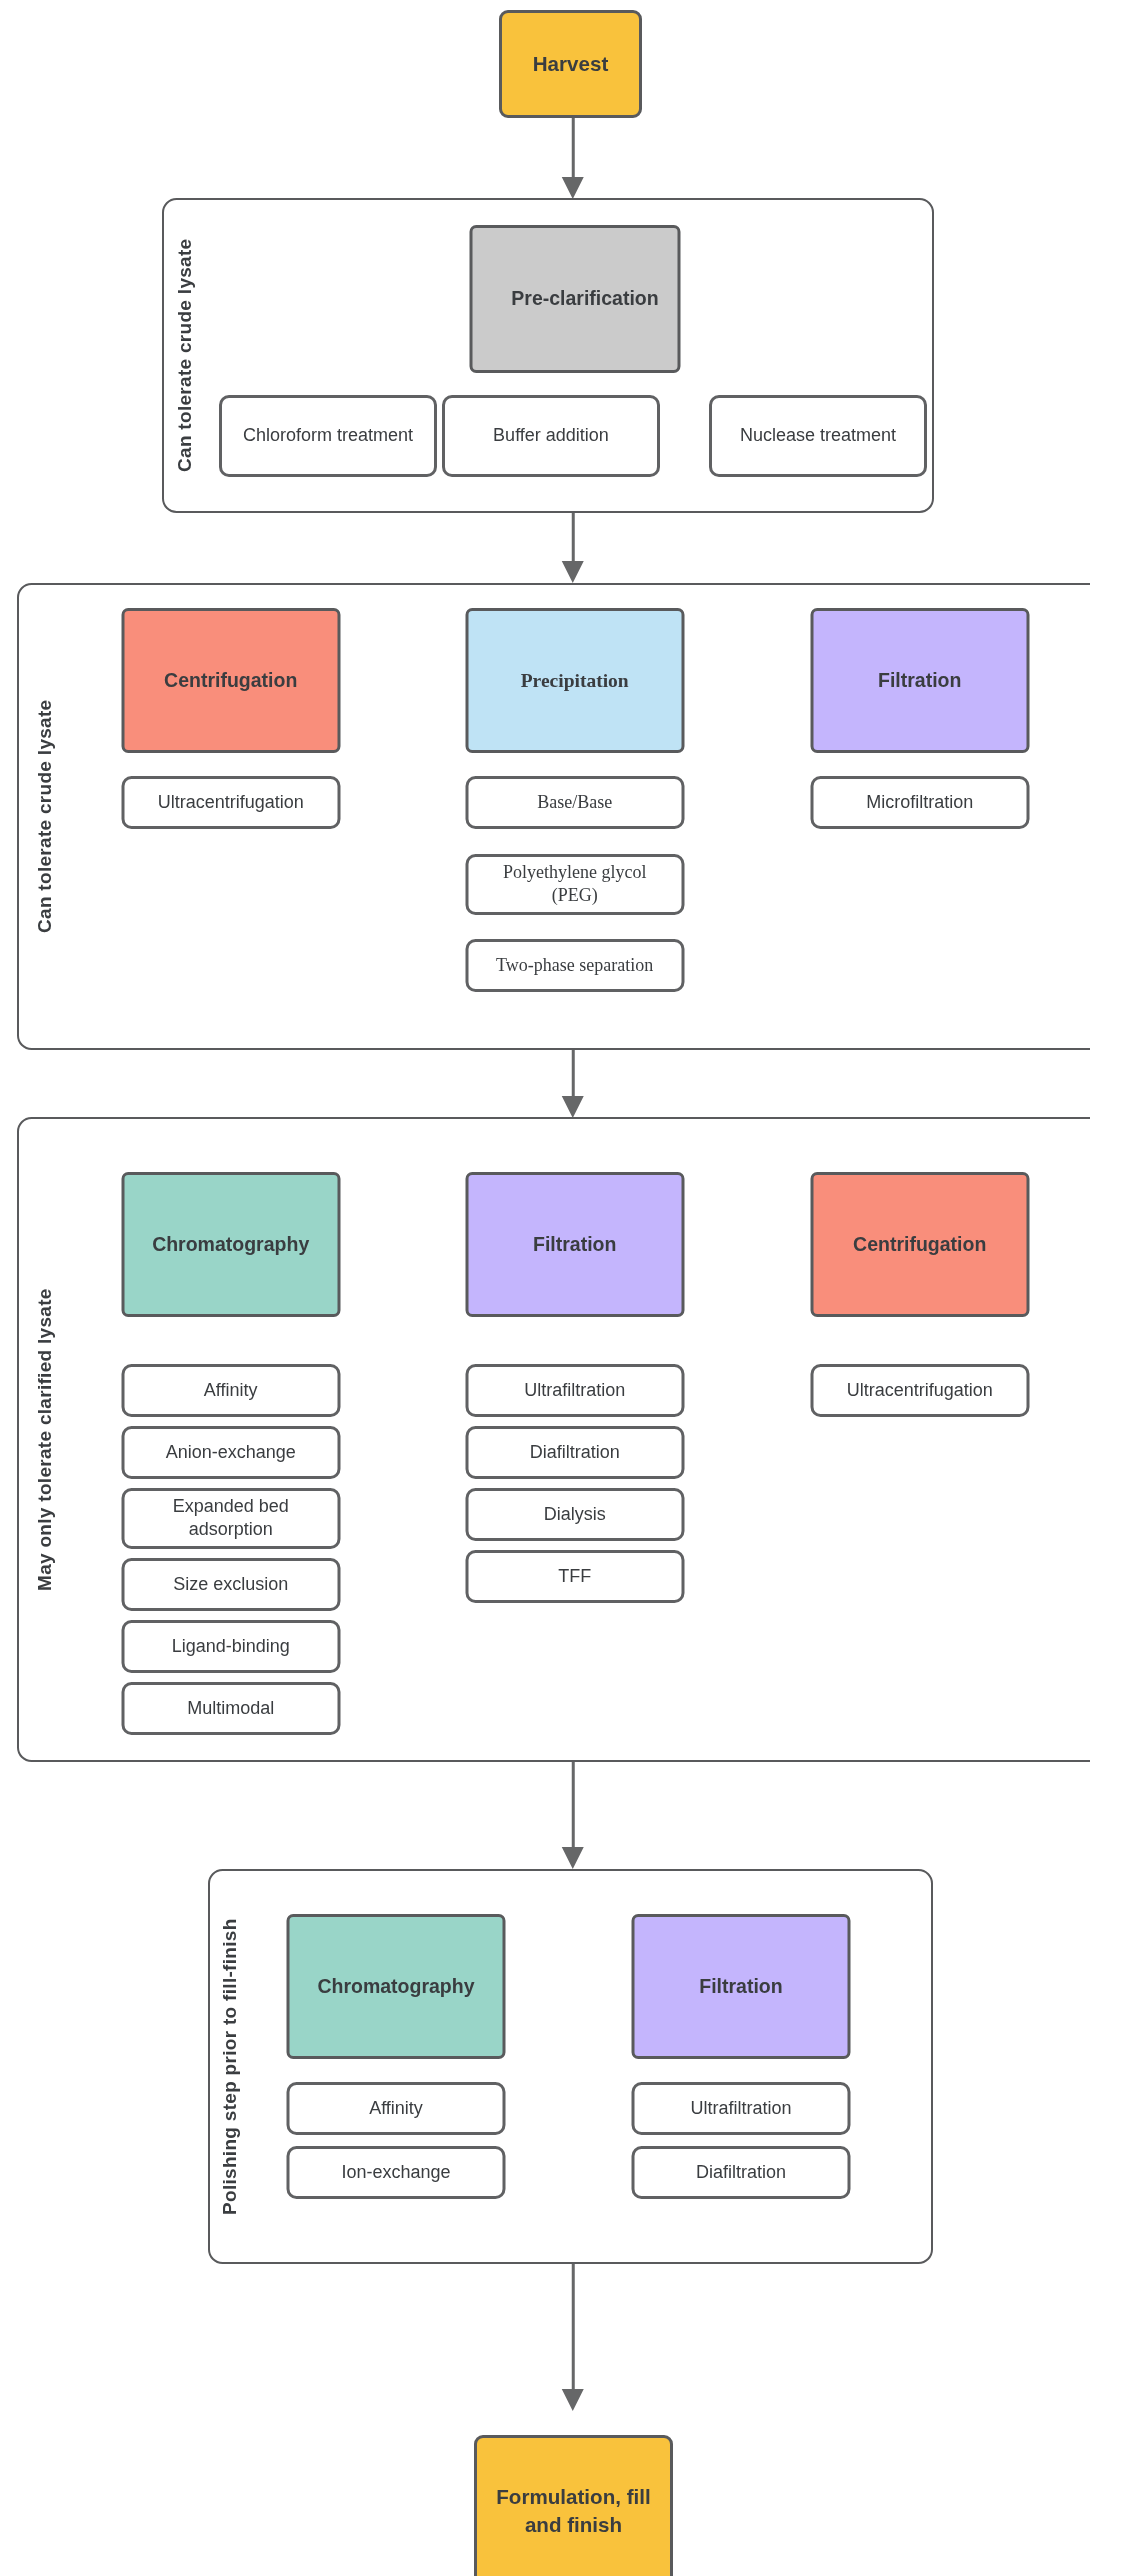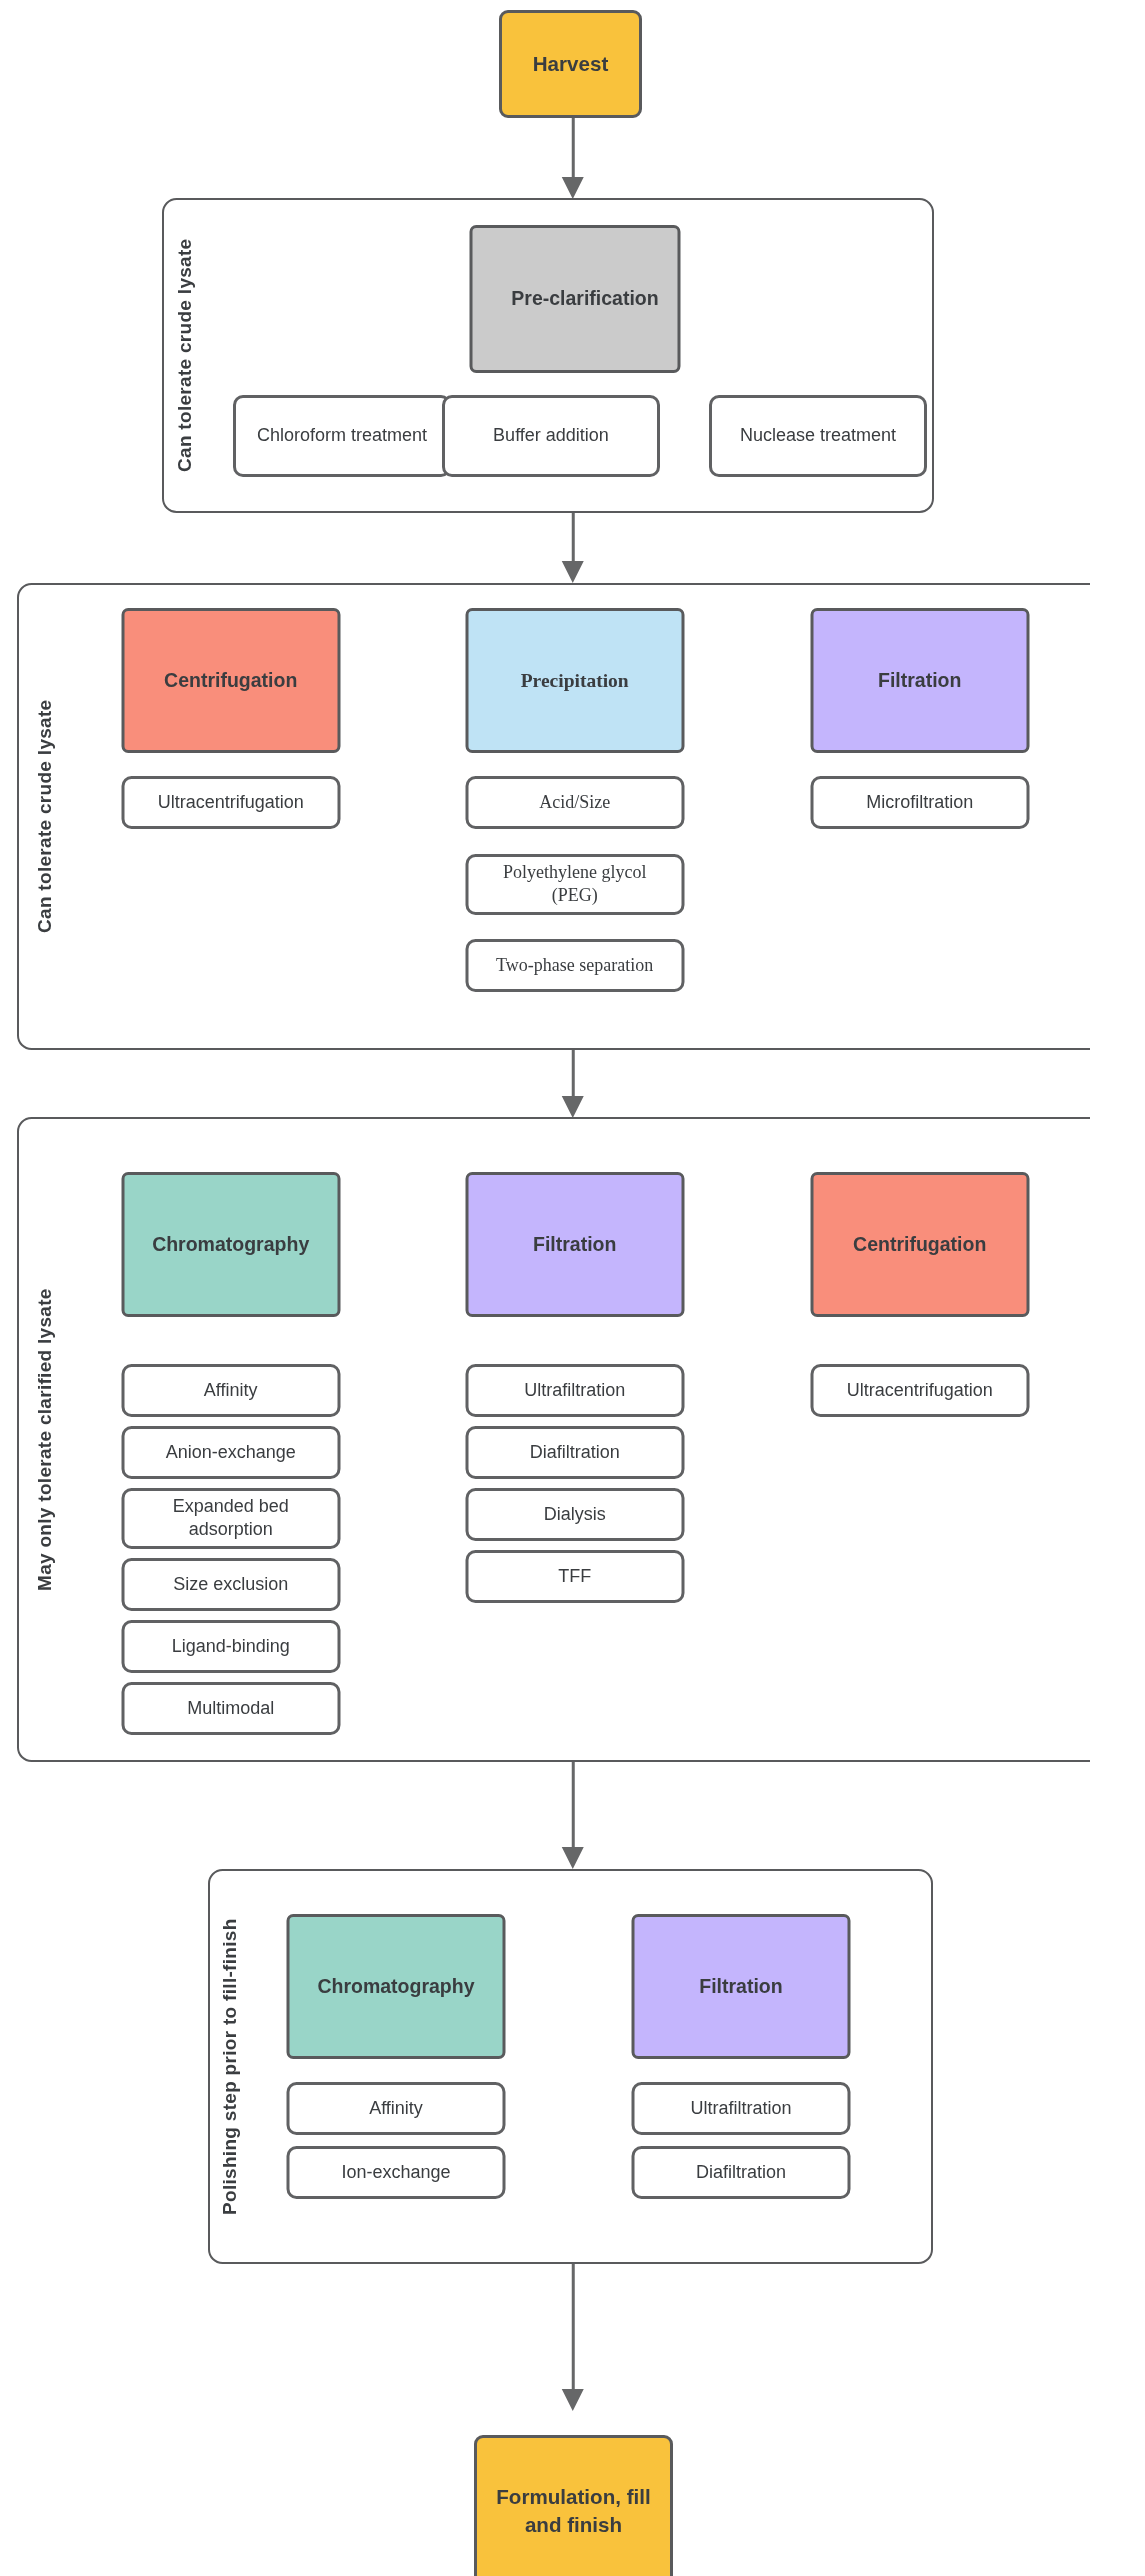--- a/index.html
+++ b/index.html
@@ -100,41 +100,41 @@
   <div class="terminal-node" style="left:499px; top:10px; width:143px; height:108px;">Harvest</div>
 
   <div class="arrow" style="left:573px; top:118px; height:81px;">
     <div class="shaft"></div>
     <div class="head"></div>
   </div>
 
   <div class="panel s1" style="left:162px; top:198px; width:772px; height:315px;">
     <div class="side-label" style="left:4.4px;">Can tolerate crude lysate</div>
     <div class="hdr c-gray preclar-hdr">Pre-clarification</div>
-    <div class="item preclar-item" style="left:178px;">Chloroform treatment</div>
+    <div class="item preclar-item" style="left:164px;">Chloroform treatment</div>
     <div class="item preclar-item" style="left:387px;">Buffer addition</div>
     <div class="item preclar-item" style="left:654px;">Nuclease treatment</div>
   </div>
 
   <div class="arrow" style="left:573px; top:513px; height:70px;">
     <div class="shaft"></div>
     <div class="head"></div>
   </div>
 
   <div class="panel s2" style="left:16.7px; top:583px; width:1107px; height:467px;">
     <div class="side-label">Can tolerate crude lysate</div>
 
     <div class="col" style="left:212px; top:23px;">
       <div class="hdr c-salmon">Centrifugation</div>
       <div class="item">Ultracentrifugation</div>
     </div>
 
     <div class="col" style="left:556px; top:23px;font-family:Liberation Serif, serif;">
       <div class="hdr c-blue">Precipitation</div>
-      <div class="item">Acid/Size</div>
+      <div class="item">Base/Base</div>
       <div class="item">Polyethylene glycol (PEG)</div>
       <div class="item">Two-phase separation</div>
     </div>
 
     <div class="col" style="left:901px; top:23px;">
       <div class="hdr c-green">Filtration</div>
       <div class="item">Microfiltration</div>
     </div>
   </div>
 

